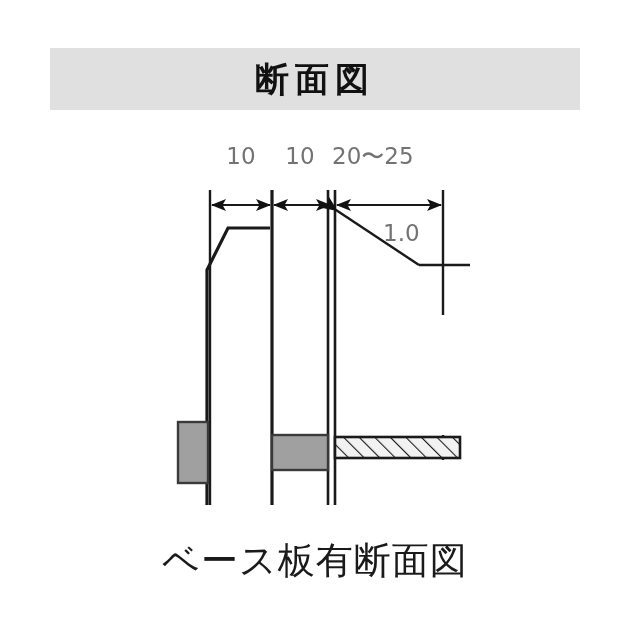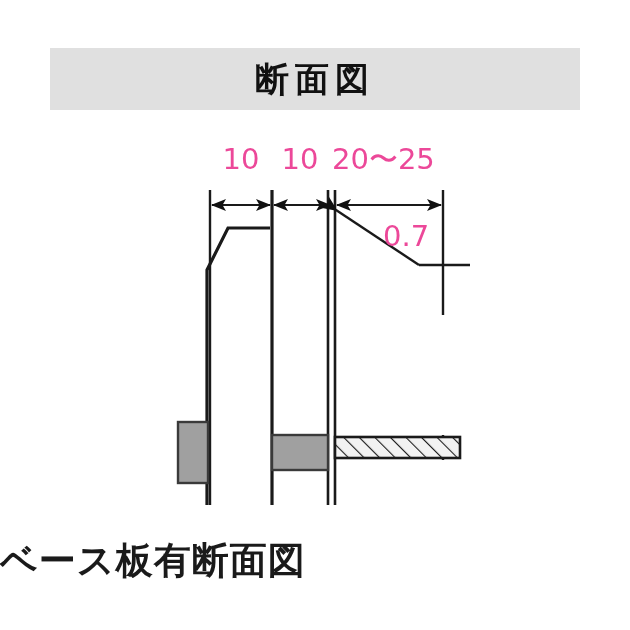--- a/index.html
+++ b/index.html
@@ -35,35 +35,35 @@
     left:0;top:110px;
     width:630px;height:420px;
   }
   .drawing svg{display:block;}
 
   
   .caption{
     position:absolute;
     left:0;top:530px;
     width:630px;height:60px;
-    display:flex;align-items:center;font-weight:bold;
+    display:flex;align-items:center;justify-content:center;
   }
   .caption-text{
     font-size:37px;
     color:#1a1a1a;
     letter-spacing:1px;
     line-height:1;
     font-family:"DejaVu Sans","Liberation Sans",sans-serif;
   }
 
   
   .dimlabel{
     position:absolute;
-    color:#ec4899;
-    font-size:29px;
+    color:#737373;
+    font-size:23px;
     line-height:1;
     white-space:nowrap;
     font-family:"DejaVu Sans","Liberation Sans",sans-serif;
   }
   #dim-a{left:210px;top:145px;width:62px;text-align:center;}
   #dim-b{left:272px;top:145px;width:56px;text-align:center;}
   #dim-c{left:332px;top:145px;width:112px;text-align:left;}
   #dim-d{left:383px;top:222px;}
 </style>
 </head>
@@ -124,19 +124,19 @@
 
       <g>
         <rect x="335" y="327" width="125" height="21" fill="url(#hatch45)" stroke="#1a1a1a" stroke-width="2.6"></rect>
       </g>
     </svg>
   </div>
 
   <span class="dimlabel" id="dim-a">10</span>
   <span class="dimlabel" id="dim-b">10</span>
   <span class="dimlabel" id="dim-c">20〜25</span>
-  <span class="dimlabel" id="dim-d">0.7</span>
+  <span class="dimlabel" id="dim-d">1.0</span>
 
   <div class="caption">
     <span class="caption-text">ベース板有断面図</span>
   </div>
 
 </div>
 
 </body></html>

